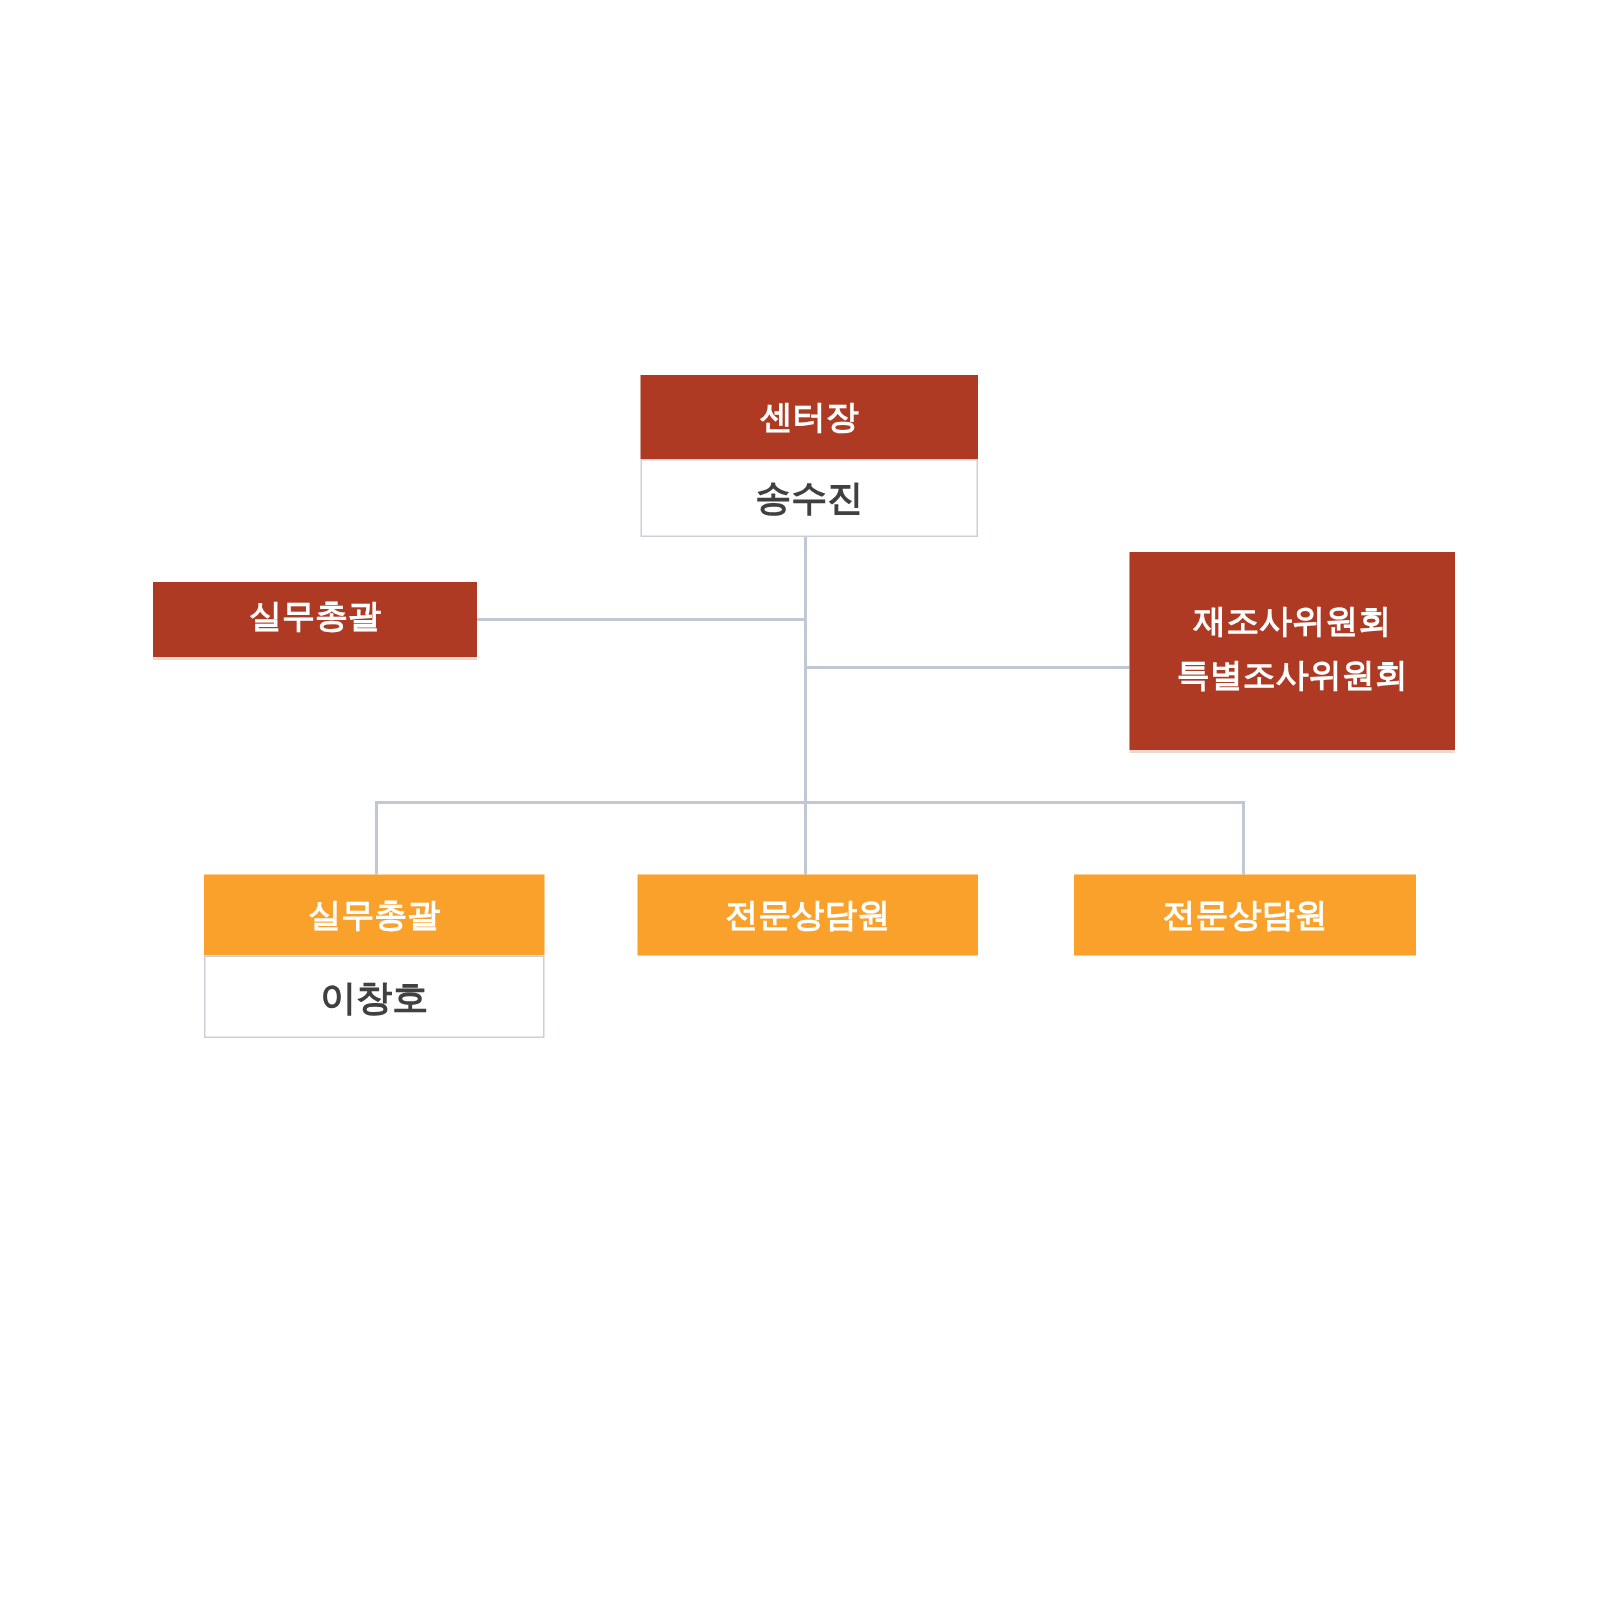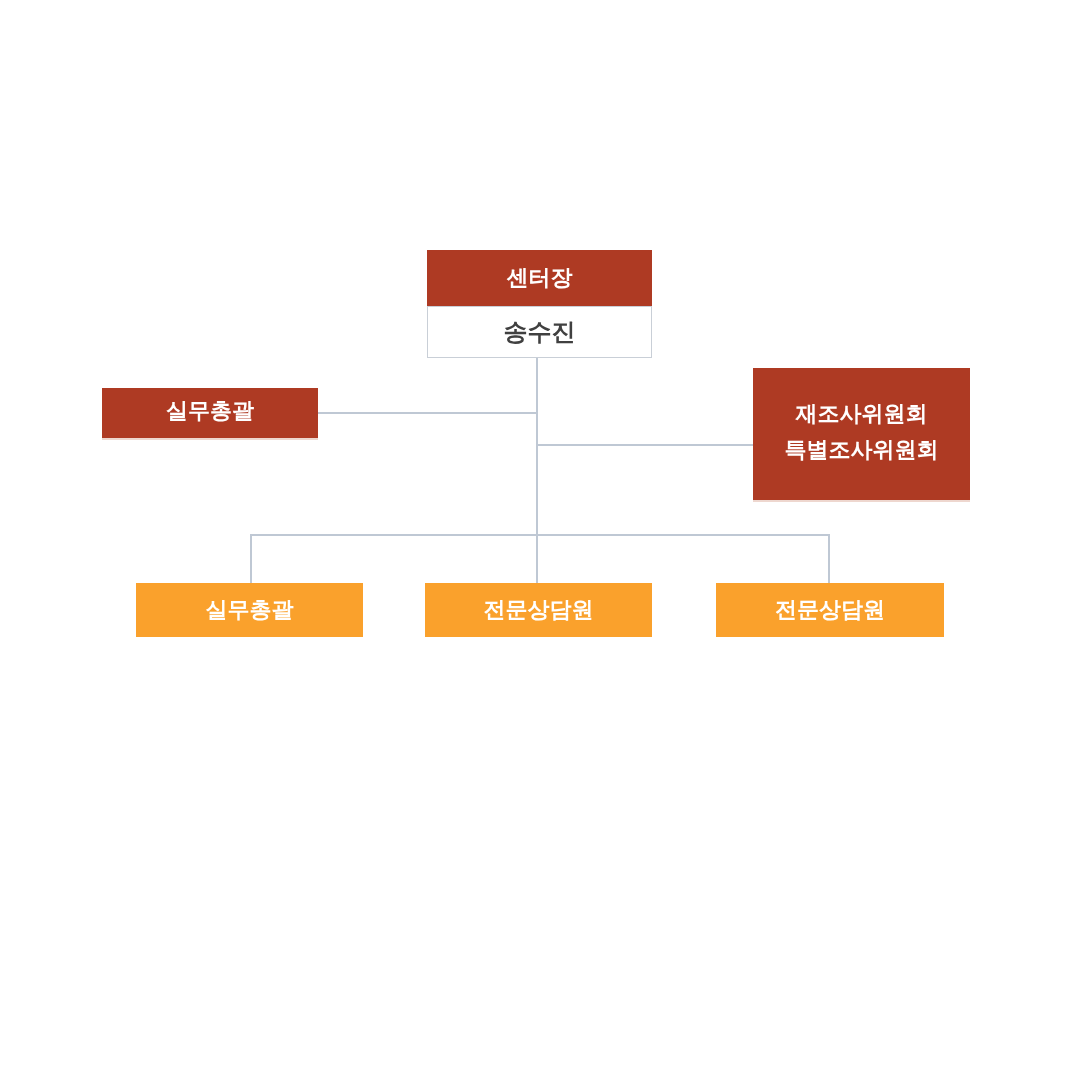--- a/index.html
+++ b/index.html
@@ -75,20 +75,21 @@
     <span class="cl">실무총괄</span>
   </div>
 
   <div class="committee" style="left:753px;top:368px;width:217px;height:132px">
     <span class="cl">재조사위원회</span>
     <span class="cl">특별조사위원회</span>
   </div>
 
   <div class="node" style="left:136px;top:583px;width:227px">
     <div class="node-title orange">실무총괄</div>
+    <div class="node-name staff-name">이창호</div>
   </div>
 
   <div class="node" style="left:425px;top:583px;width:227px">
     <div class="node-title orange">전문상담원</div>
   </div>
 
   <div class="node" style="left:716px;top:583px;width:228px">
     <div class="node-title orange">전문상담원</div>
   </div>
 

